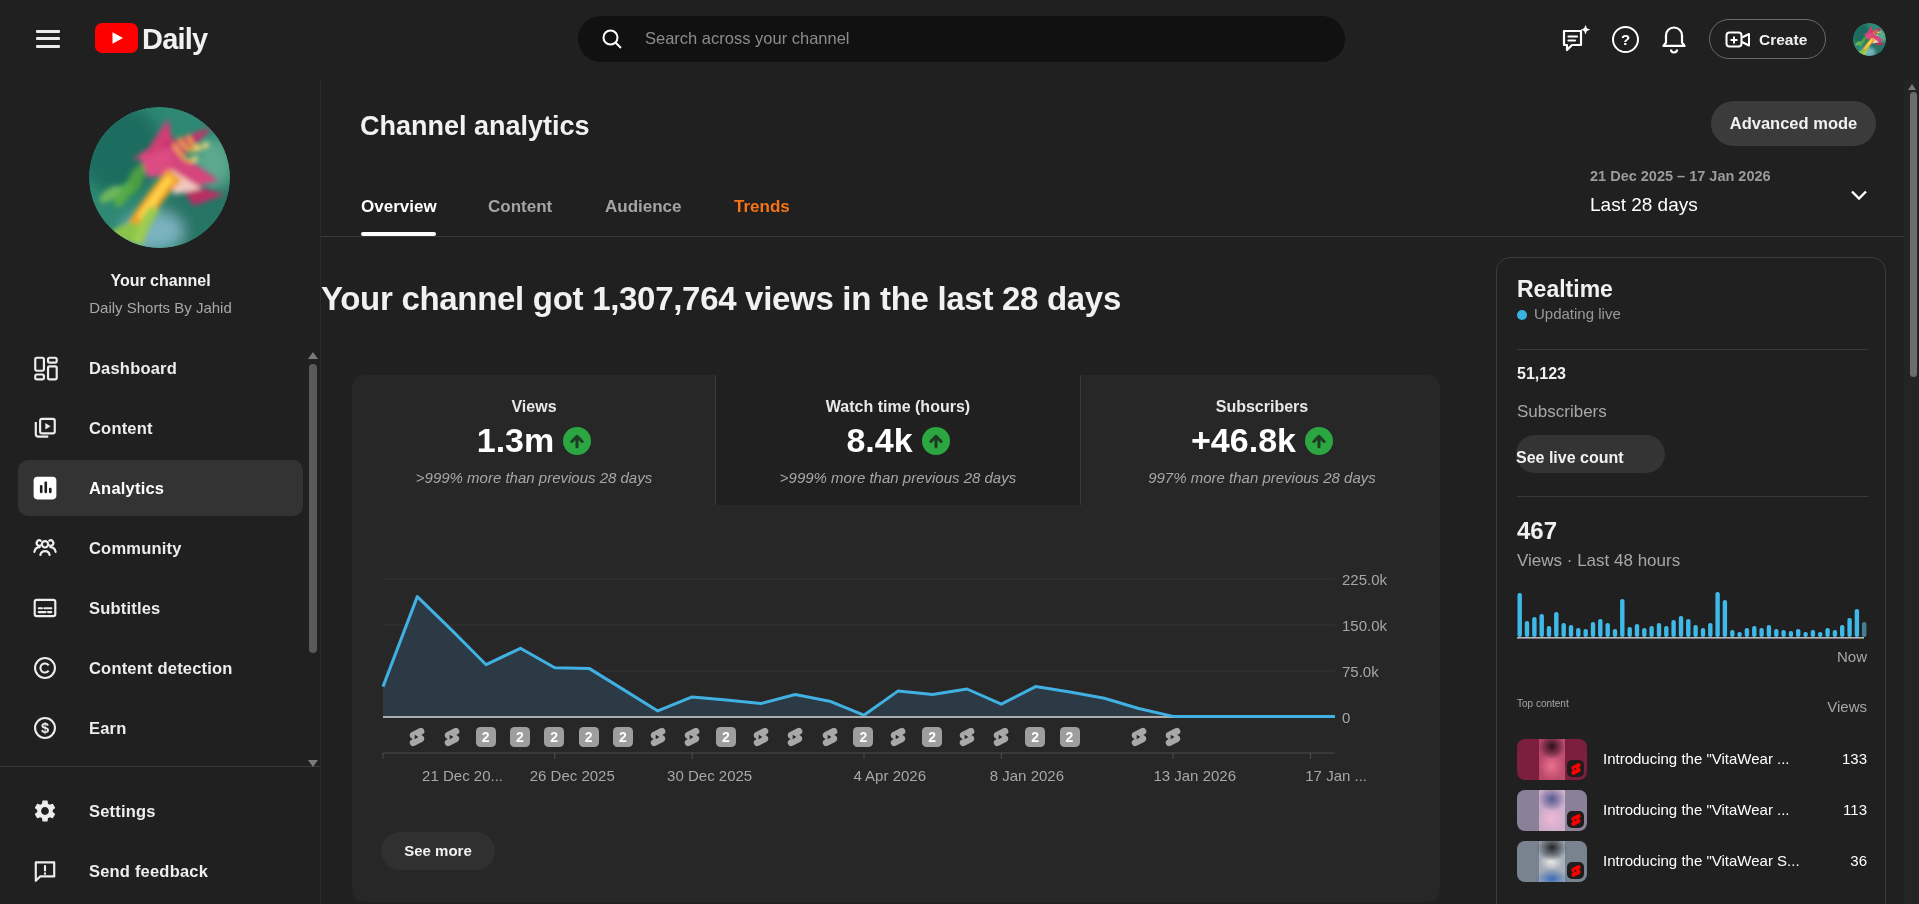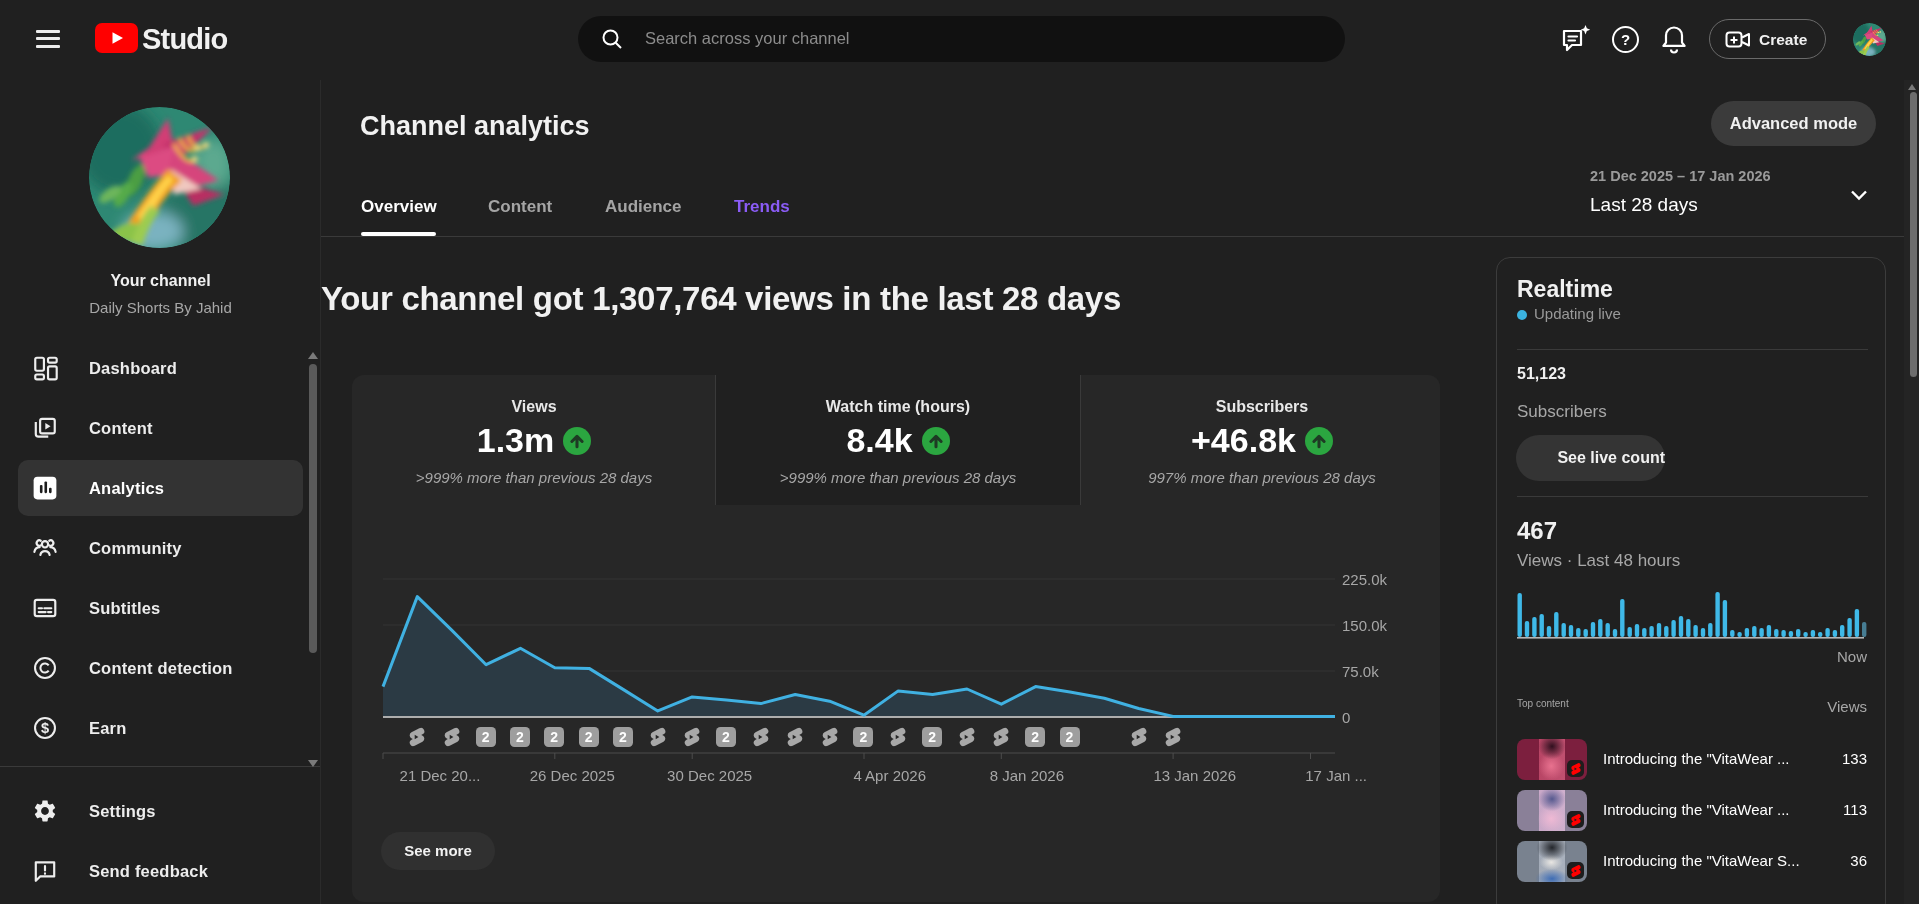--- a/index.html
+++ b/index.html
@@ -56,21 +56,21 @@
 <div id="topbar">
   <div id="burger" class="abs" style="left:36px;top:30px">
     <span></span>
         <span></span>
         <span style="margin:0"></span>
   </div>
   <svg class="abs" style="left:95px;top:23px" width="43" height="30" viewBox="0 0 43 30">
     <rect x="0" y="0" width="43" height="30" rx="7" fill="#f00"></rect>
     <path d="M17.5 9.2L28 15l-10.5 5.8z" fill="#fff"></path>
   </svg>
-  <div id="studio">Studio</div>
+  <div id="studio">Daily</div>
   <div id="search">
     <svg class="abs" style="left:22px;top:11px" width="24" height="24" viewBox="0 0 24 24" fill="none" stroke="#fff" stroke-width="2">
       <circle cx="10.5" cy="10.5" r="7"></circle>
           <path d="M15.7 15.7L21 21"></path>
     </svg>
     <div class="ph">Search across your channel</div>
   </div>
 
   <svg class="abs" style="left:1559px;top:23px" width="34" height="34" viewBox="0 0 34 34" fill="none" stroke="#fff" stroke-width="2.2">
     <path d="M5 8h17v14H13l-5 5v-5H5z" stroke-linejoin="round"></path>
@@ -262,21 +262,21 @@
 <div class="abs" style="left:320px;top:80px;width:1px;height:824px;background:#2b2b2b"></div>
 
 <div id="main">
 
   <div class="abs" style="left:39px;top:31px;font-size:27px;font-weight:bold;letter-spacing:0">Channel analytics</div>
   <div class="abs" style="left:1390px;top:21px;width:165px;height:45px;background:#3b3b3b;border-radius:23px;text-align:center;line-height:45px;font-size:16.5px;font-weight:bold">Advanced mode</div>
 
   <div class="abs" style="left:40px;top:117px;font-size:17px;font-weight:bold;color:#fff">Overview</div>
   <div class="abs" style="left:167px;top:117px;font-size:17px;font-weight:bold;color:#a4a4a4">Content</div>
   <div class="abs" style="left:284px;top:117px;font-size:17px;font-weight:bold;color:#a4a4a4">Audience</div>
-  <div class="abs" style="left:413px;top:117px;font-size:17px;font-weight:bold;color:#8b5cf6">Trends</div>
+  <div class="abs" style="left:413px;top:117px;font-size:17px;font-weight:bold;color:#f97316">Trends</div>
   <div class="abs" style="left:40px;top:152px;width:75px;height:4px;background:#fff;border-radius:2px"></div>
   <div class="divider" style="left:0;top:156px;width:1583px"></div>
 
   <div class="abs" style="left:1269px;top:88px;font-size:14.5px;font-weight:bold;color:#9a9a9a">21 Dec 2025 – 17 Jan 2026</div>
   <div class="abs" style="left:1269px;top:114px;font-size:19px;color:#fff">Last 28 days</div>
   <svg class="abs" style="left:1527px;top:104px" width="22" height="22" viewBox="0 0 22 22" fill="none" stroke="#fff" stroke-width="2.4">
     <path d="M4 7.5l7 7 7-7"></path>
   </svg>
 
   <div class="abs" style="left:0;top:200px;width:1160px;font-size:33px;font-weight:bold;letter-spacing:-0.3px">Your channel got 1,307,764 views in the last 28 days</div>
@@ -326,21 +326,21 @@
             <line x1="821.1" y1="378" x2="821.1" y2="384"></line>
         <line x1="958.5" y1="378" x2="958.5" y2="384"></line>
       </g>
     </svg>
 
     <div class="ylab" style="top:196px">225.0k</div>
     <div class="ylab" style="top:242px">150.0k</div>
     <div class="ylab" style="top:288px">75.0k</div>
     <div class="ylab" style="top:334px">0</div>
 
-    <div class="xlab" style="left:29px;margin-left:4px;text-align:center;width:110px">21 Dec 20...</div>
+    <div class="xlab" style="left:29px;margin-left:12px;text-align:right;width:110px">21 Dec 20...</div>
     <div class="xlab" style="left:202.8px">26 Dec 2025</div>
     <div class="xlab" style="left:340.2px">30 Dec 2025</div>
     <div class="xlab" style="left:514px">4 Apr 2026</div>
     <div class="xlab" style="left:652px">8 Jan 2026</div>
     <div class="xlab" style="left:824px">13 Jan 2026</div>
     <div class="xlab" style="left:955px">17 Jan ...</div>
 
       <svg class="shorts" style="left:54.3px;top:351px" viewBox="0 0 24 24">
           <path fill="#a8a8a8" fill-rule="evenodd" d="M17.77 10.32l-1.2-.5 1.43-.77a3.74 3.74 0 0 0-3.5-6.62L6 6.94a3.74 3.74 0 0 0 .23 6.74l1.2.49-1.43.77a3.75 3.75 0 0 0 3.5 6.63l8.5-4.5a3.74 3.74 0 0 0-.23-6.74zM9.5 14.32v-4.7l4.05 2.35-4.05 2.35z"></path>
         </svg>
@@ -391,21 +391,21 @@
     <div class="abs" style="left:29px;top:457px;width:114px;height:38px;background:#303030;border-radius:19px;text-align:center;line-height:38px;font-size:15px;font-weight:bold">See more</div>
   </div>
 
   <div class="abs" style="left:1175px;top:177px;width:390px;height:660px;border:1px solid #3c3c3c;border-radius:14px">
     <div class="abs" style="left:20px;top:18px;font-size:23px;font-weight:bold">Realtime</div>
     <div class="abs" style="left:20px;top:52px;width:10px;height:10px;border-radius:50%;background:#3bb3e0"></div>
     <div class="abs" style="left:37px;top:47px;font-size:15px;color:#9a9a9a">Updating live</div>
     <div class="divider" style="left:20px;top:91px;width:351px"></div>
     <div class="abs" style="left:20px;top:107px;font-size:16px;font-weight:bold">51,123</div>
     <div class="abs" style="left:20px;top:144px;font-size:17px;color:#a7a7a7">Subscribers</div>
-    <div class="abs" style="left:19px;top:177px;width:149px;height:46px;background:#343434;border-radius:23px;text-align:right;line-height:46px;font-size:16px;font-weight:bold">See live count</div>
+    <div class="abs" style="left:19px;top:177px;width:149px;height:38px;background:#343434;border-radius:23px;text-align:left;line-height:46px;font-size:16px;font-weight:bold">See live count</div>
     <div class="divider" style="left:20px;top:238px;width:351px"></div>
     <div class="abs" style="left:20px;top:259px;font-size:24px;font-weight:bold">467</div>
     <div class="abs" style="left:20px;top:293px;font-size:17px;color:#a7a7a7">Views · Last 48 hours</div>
     <div id="rtbars" class="abs" style="left:20px;top:328px;width:352px;height:58px"><svg width="352" height="58" viewBox="0 0 352 58">
             <rect x="0.5" y="7" width="4.4" height="44" rx="2" fill="#3fb9e8"></rect>
             <rect x="7.8" y="35" width="4.4" height="16" rx="2" fill="#3fb9e8"></rect>
             <rect x="15.2" y="31" width="4.4" height="20" rx="2" fill="#3fb9e8"></rect>
             <rect x="22.5" y="28" width="4.4" height="23" rx="2" fill="#3fb9e8"></rect>
             <rect x="29.8" y="40" width="4.4" height="11" rx="2" fill="#3fb9e8"></rect>
             <rect x="37.1" y="26" width="4.4" height="25" rx="2" fill="#3fb9e8"></rect>

